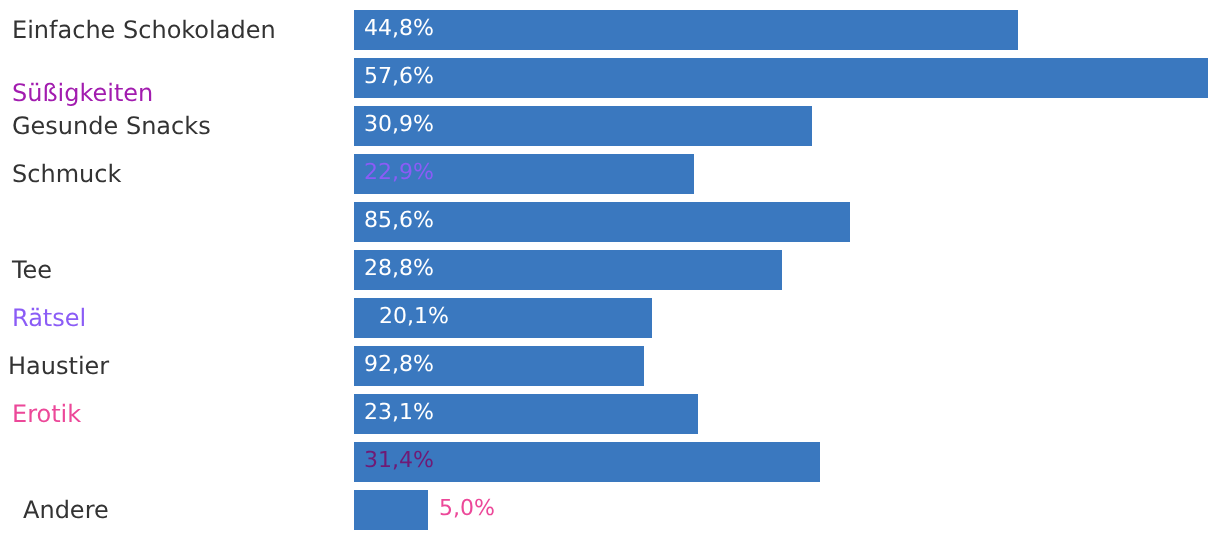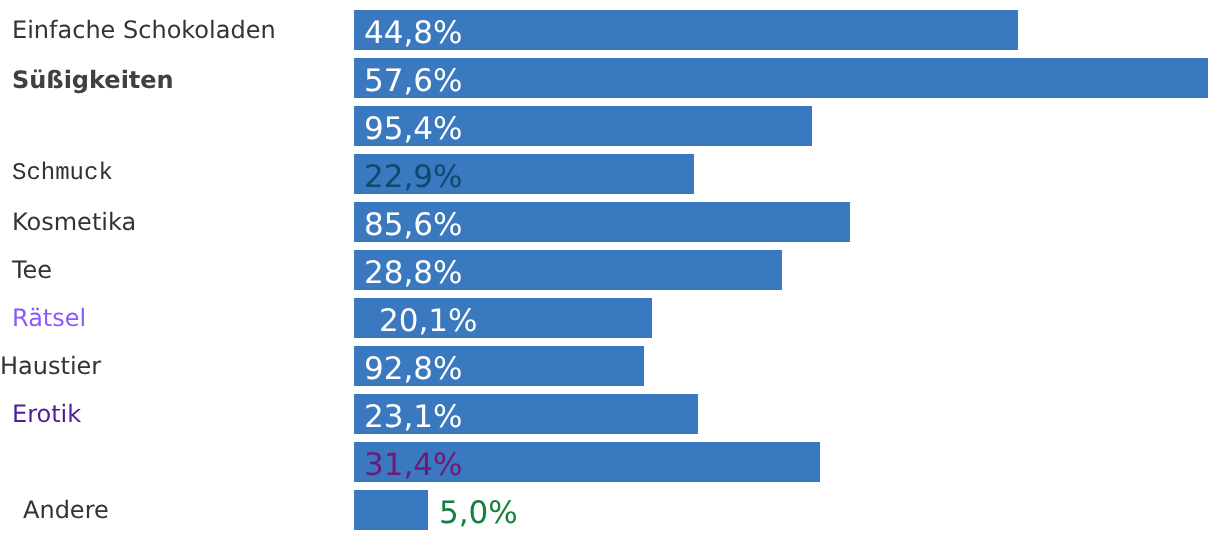--- a/index.html
+++ b/index.html
@@ -26,91 +26,91 @@
     line-height:1;
     will-change:transform;
     transform:translateZ(0);
   }
   .bar {
     position:absolute;
     background:#3a78bf;
   }
   .value-label {
     position:absolute;
-    font-size:31px;
+    font-size:22px;
     white-space:nowrap;
     line-height:1;
     will-change:transform;
     transform:translateZ(0);
   }
   .value-label.inside  { color:#ffffff; }
   .value-label.outside { color:#333333; }
 </style>
 </head>
 <body>
 
 <div id="chart">
 
   <div class="bar-row">
     <div class="cat-label" style="left: 12px; top: 18.4px; color: rgb(51, 51, 51);">Einfache Schokoladen</div>
     <div class="bar" style="left: 354px; top: 10px; width: 664px; height: 39.6px; background: rgb(58, 120, 191);"></div>
     <div class="value-label inside" style="left: 364px; top: 17.9px; color: rgb(255, 255, 255);">44,8%</div>
   </div>
 
   <div class="bar-row">
-    <div class="cat-label" style="left: 12px; top: 68px; color: #404040; font-weight: bold;">Süßigkeiten</div>
+    <div class="cat-label" style="left: 12px; top: 81px; color: #a21caf;">Süßigkeiten</div>
     <div class="bar" style="left: 354px; top: 58px; width: 854px; height: 39.6px; background: rgb(58, 120, 191);"></div>
     <div class="value-label inside" style="left: 364px; top: 65.9px; color: rgb(255, 255, 255);">57,6%</div>
   </div>
 
   <div class="bar-row">
+    <div class="cat-label" style="left: 12px; top: 114.4px; color: rgb(51, 51, 51);">Gesunde Snacks</div>
     <div class="bar" style="left: 354px; top: 106px; width: 458px; height: 39.6px; background: rgb(58, 120, 191);"></div>
-    <div class="value-label inside" style="left: 364px; top: 113.9px; color: rgb(255, 255, 255);">95,4%</div>
+    <div class="value-label inside" style="left: 364px; top: 113.9px; color: rgb(255, 255, 255);">30,9%</div>
   </div>
 
   <div class="bar-row">
-    <div class="cat-label" style="left: 12px; top: 162.4px; color: rgb(51, 51, 51); font-family: Liberation Mono, monospace;">Schmuck</div>
+    <div class="cat-label" style="left: 12px; top: 162.4px; color: rgb(51, 51, 51);">Schmuck</div>
     <div class="bar" style="left: 354px; top: 154px; width: 340px; height: 39.6px; background: rgb(58, 120, 191);"></div>
-    <div class="value-label inside" style="left: 364px; top: 161.9px; color: #0c4a6e;">22,9%</div>
+    <div class="value-label inside" style="left: 364px; top: 161.9px; color: #8b5cf6;">22,9%</div>
   </div>
 
   <div class="bar-row">
-    <div class="cat-label" style="left: 12px; top: 210.4px; color: rgb(51, 51, 51);">Kosmetika</div>
     <div class="bar" style="left: 354px; top: 202px; width: 496px; height: 39.6px; background: rgb(58, 120, 191);"></div>
     <div class="value-label inside" style="left: 364px; top: 209.9px; color: rgb(255, 255, 255);">85,6%</div>
   </div>
 
   <div class="bar-row">
     <div class="cat-label" style="left: 12px; top: 258.4px; color: rgb(51, 51, 51);">Tee</div>
     <div class="bar" style="left: 354px; top: 250px; width: 428px; height: 39.6px; background: rgb(58, 120, 191);"></div>
     <div class="value-label inside" style="left: 364px; top: 257.9px; color: rgb(255, 255, 255);">28,8%</div>
   </div>
 
   <div class="bar-row">
     <div class="cat-label" style="left: 12px; top: 306.4px; color: #8b5cf6;">Rätsel</div>
     <div class="bar" style="left: 354px; top: 298px; width: 298px; height: 39.6px; background: rgb(58, 120, 191);"></div>
     <div class="value-label inside" style="left: 379px; top: 305.9px; color: rgb(255, 255, 255);">20,1%</div>
   </div>
 
   <div class="bar-row">
-    <div class="cat-label" style="left: 0; top: 354.4px; color: rgb(51, 51, 51);">Haustier</div>
+    <div class="cat-label" style="left: 8px; top: 354.4px; color: rgb(51, 51, 51);">Haustier</div>
     <div class="bar" style="left: 354px; top: 346px; width: 290px; height: 39.6px; background: rgb(58, 120, 191);"></div>
     <div class="value-label inside" style="left: 364px; top: 353.9px; color: rgb(255, 255, 255);">92,8%</div>
   </div>
 
   <div class="bar-row">
-    <div class="cat-label" style="left: 12px; top: 402.4px; color: #4c1d95;">Erotik</div>
+    <div class="cat-label" style="left: 12px; top: 402.4px; color: #ec4899;">Erotik</div>
     <div class="bar" style="left: 354px; top: 394px; width: 344px; height: 39.6px; background: rgb(58, 120, 191);"></div>
     <div class="value-label inside" style="left: 364px; top: 401.9px; color: rgb(255, 255, 255);">23,1%</div>
   </div>
 
   <div class="bar-row">
     <div class="bar" style="left: 354px; top: 442px; width: 466px; height: 39.6px; background: rgb(58, 120, 191);"></div>
     <div class="value-label inside" style="left: 364px; top: 449.9px; color: #701a75;">31,4%</div>
   </div>
 
   <div class="bar-row">
     <div class="cat-label" style="left: 23px; top: 498.4px; color: rgb(51, 51, 51);">Andere</div>
     <div class="bar" style="left: 354px; top: 490px; width: 74px; height: 39.6px; background: rgb(58, 120, 191);"></div>
-    <div class="value-label outside" style="left: 439px; top: 497.9px; color: #15803d;">5,0%</div>
+    <div class="value-label outside" style="left: 439px; top: 497.9px; color: #ec4899;">5,0%</div>
   </div>
 
 </div>
 
 </body></html>

